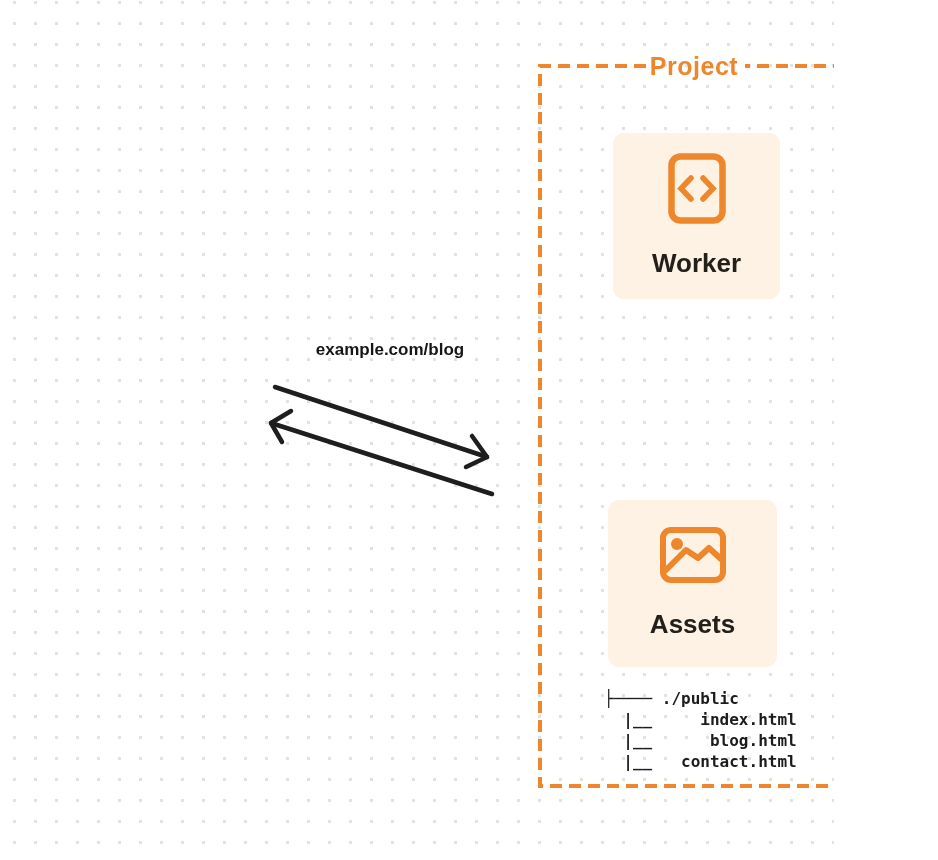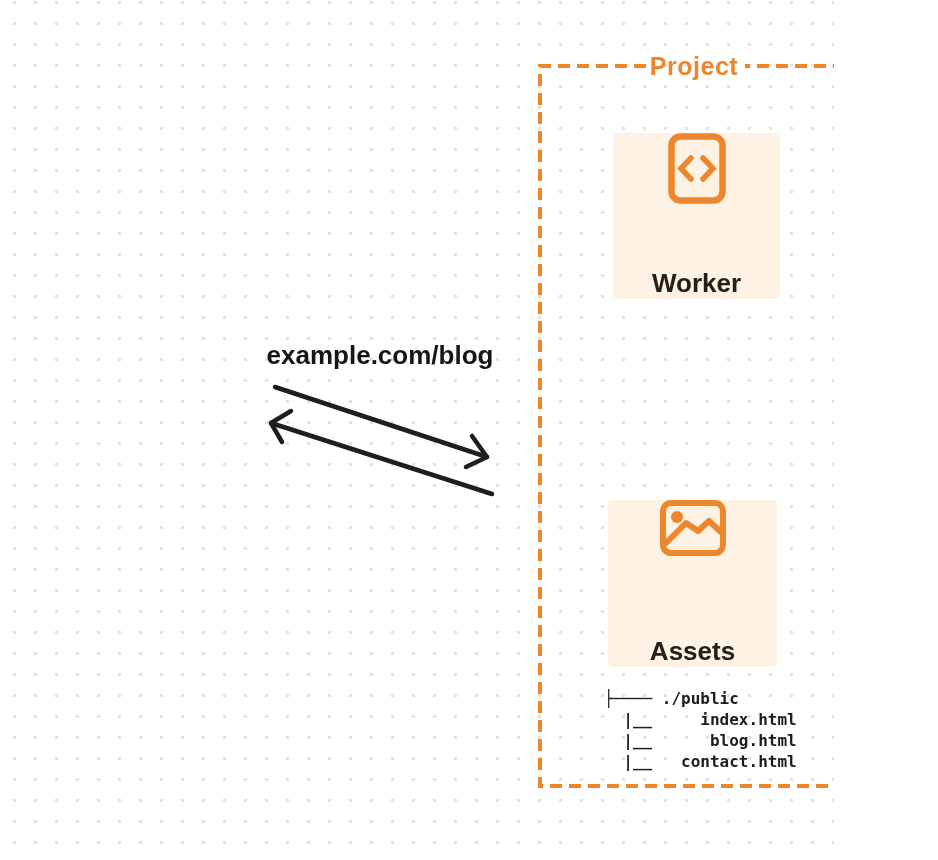--- a/index.html
+++ b/index.html
@@ -30,25 +30,25 @@
     transform: translate(-50%, -50%);
     font-size: 25px;
     font-weight: bold;
     color: #ee862b;
     letter-spacing: 0.5px;
     white-space: nowrap;
   }
   .card {
     position: absolute;
     background: #fdf2e3;
-    border-radius: 5px;
+    border-radius: 11px;
     display: flex;
     flex-direction: column;
     align-items: center;
-    justify-content: space-between;
+    justify-content: center;
   }
   .card-worker { left: 613px; top: 133px; width: 167px; height: 166px; gap: 24px; }
   .card-assets { left: 608px; top: 500px; width: 169px; height: 167px; gap: 26px; }
   .card-label {
     font-size: 26px;
     font-weight: bold;
     color: #23201c;
   }
   .client-box {
     position: absolute;
@@ -60,23 +60,23 @@
     align-items: center;
     justify-content: center;
   }
   .client-label {
     font-size: 26px;
     font-weight: bold;
     color: #262626;
   }
   .request-label {
     position: absolute;
-    left: 380px; top: 340px;
+    left: 390px; top: 340px;
     transform: translateX(-50%);
-    font-size: 26px;
+    font-size: 17px;
     font-weight: bold;
     color: #161616;
     white-space: nowrap;
   }
   .file-tree {
     position: absolute;
     left: 588px; top: 672px;
     margin: 16px;
     font-family: "DejaVu Sans Mono", monospace;
     font-size: 16px;

